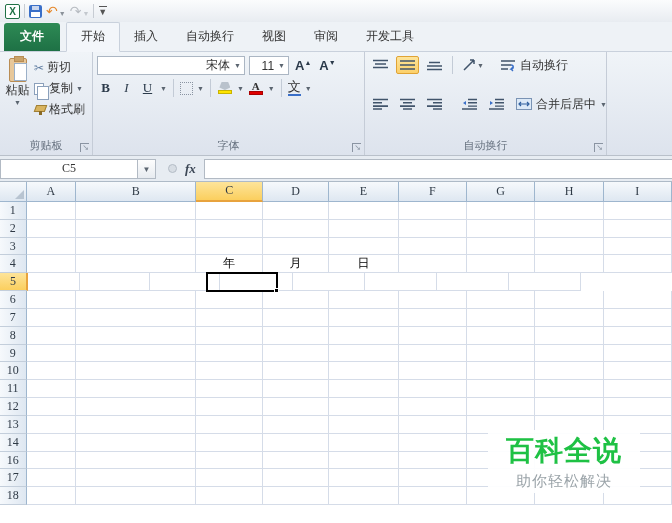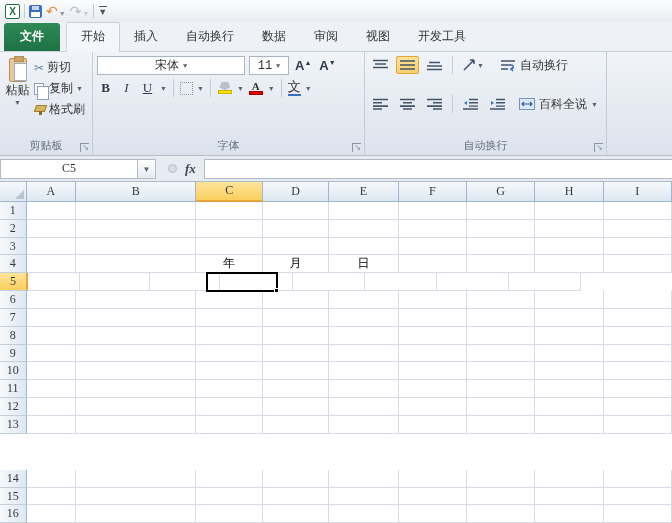--- a/index.html
+++ b/index.html
@@ -48,21 +48,21 @@
   .copy-ic { width:10px; height:12px; background:#fff; border:1px solid #8ba0bb; position:relative; margin-right:2px; }
   .copy-ic:before { content:""; position:absolute; left:2px; top:2px; width:10px; height:12px; background:#fff; border:1px solid #8ba0bb; }
   .brush-ic { width:12px; height:10px; position:relative; }
   .brush-ic:before { content:""; position:absolute; left:1px; top:0; width:9px; height:5px; background:#d8b35e; border:1px solid #a07f35; transform:skewX(-20deg); }
   .brush-ic:after { content:""; position:absolute; left:5px; bottom:0; width:3px; height:4px; background:#8a6a25; }
 
   
   .grp.font { width:272px; }
   .font .grp-body { flex-direction:column; gap:4px; }
   .rowflex { display:flex; align-items:center; gap:4px; }
-  .combo { background:#fff; border:1px solid #abb6c3; height:19px; display:flex; align-items:center; padding:0 3px; justify-content:center;font-family:Liberation Mono, monospace; }
+  .combo { background:#fff; border:1px solid #abb6c3; height:19px; display:flex; align-items:center; padding:0 3px; justify-content:flex-end; }
   .combo .drop { margin-left:4px; }
   .fontname { width:148px; }
   .fontsize { width:40px; }
   .azbtn { font-weight:bold; font-size:13px; color:#2b3a4a; padding:0 2px; position:relative; }
   .azbtn sup { font-size:7px; }
   .fmtbtn { min-width:17px; text-align:center; font-size:13px; color:#2b3a4a; padding:0 1px; }
   .vsep { width:1px; height:18px; background:#c3cbd6; margin:0 2px; }
   .border-ic { width:13px; height:13px; border:1px dotted #8a94a2; }
   .fill-ic, .fcolor-ic { display:flex; flex-direction:column; align-items:center; width:16px; }
   .bucket { width:11px; height:8px; background:#b9c2cc; clip-path:polygon(20% 0,80% 0,100% 70%,50% 100%,0 70%); }
@@ -129,23 +129,22 @@
       <span class="qat-sep"></span>
       <span class="qat-more"><span class="bar"></span>▼</span>
     </div>
   </div>
 
   <div class="tabrow">
       <div class="tab file">文件</div>
       <div class="tab active">开始</div>
       <div class="tab">插入</div>
       <div class="tab">自动换行</div>
-      <div class="tab">数据</div>
+      <div class="tab">视图</div>
       <div class="tab">审阅</div>
-      <div class="tab">视图</div>
       <div class="tab">开发工具</div>
     </div>
 
   <div class="ribbon">
 
     <div class="grp clipboard">
       <div class="grp-body">
         <div class="paste-big">
           <span class="clip-ic"></span>
           <span>粘贴</span>
@@ -297,21 +296,21 @@
                   <path d="M1 3l3 2-3 2z" fill="#3a6fc8" stroke="none"></path>
                 </g>
               </svg>
             </span>
           <span style="flex:1"></span>
           <span class="labelbtn" style="margin-right:4px">
             <svg width="16" height="12" viewBox="0 0 16 12">
                 <rect x="0.5" y="0.5" width="15" height="11" fill="#dce9f7" stroke="#7a93b4"></rect>
                 <path d="M4 6h8M5 4L3 6l2 2M11 4l2 2-2 2" stroke="#2e5e9e" fill="none" stroke-width="1.2"></path>
               </svg>
-            <span>百科全说</span>
+            <span>合并后居中</span>
             <span class="drop">▼</span>
           </span>
         </div>
       </div>
       <div class="grp-footer">
         <span>自动换行</span>
         <span class="launcher">↘</span>
       </div>
     </div>
 
@@ -487,34 +486,22 @@
           <div class="cell" style="width: 52px; line-height: 16.83px;"></div>
           <div class="cell" style="width: 127px; line-height: 16.83px;"></div>
           <div class="cell" style="width: 70px; line-height: 16.83px;"></div>
           <div class="cell" style="width: 70px; line-height: 16.83px;"></div>
           <div class="cell" style="width: 73px; line-height: 16.83px;"></div>
           <div class="cell" style="width: 72px; line-height: 16.83px;"></div>
           <div class="cell" style="width: 72px; line-height: 16.83px;"></div>
           <div class="cell" style="width: 72px; line-height: 16.83px;"></div>
           <div class="cell" style="width: 72px; line-height: 16.83px;"></div>
         </div>
-        <div class="grow" style="height: 17.83px; margin-top: 36px;">
+        <div class="grow" style="height: 17.83px;">
           <div class="rowhdr" style="line-height: 16.83px;">14</div>
-          <div class="cell" style="width: 52px; line-height: 16.83px;"></div>
-          <div class="cell" style="width: 127px; line-height: 16.83px;"></div>
-          <div class="cell" style="width: 70px; line-height: 16.83px;"></div>
-          <div class="cell" style="width: 70px; line-height: 16.83px;"></div>
-          <div class="cell" style="width: 73px; line-height: 16.83px;"></div>
-          <div class="cell" style="width: 72px; line-height: 16.83px;"></div>
-          <div class="cell" style="width: 72px; line-height: 16.83px;"></div>
-          <div class="cell" style="width: 72px; line-height: 16.83px;"></div>
-          <div class="cell" style="width: 72px; line-height: 16.83px;"></div>
-        </div>
-        <div class="grow" style="height: 17.83px;">
-          <div class="rowhdr" style="line-height: 16.83px;">15</div>
           <div class="cell" style="width: 52px; line-height: 16.83px;"></div>
           <div class="cell" style="width: 127px; line-height: 16.83px;"></div>
           <div class="cell" style="width: 70px; line-height: 16.83px;"></div>
           <div class="cell" style="width: 70px; line-height: 16.83px;"></div>
           <div class="cell" style="width: 73px; line-height: 16.83px;"></div>
           <div class="cell" style="width: 72px; line-height: 16.83px;"></div>
           <div class="cell" style="width: 72px; line-height: 16.83px;"></div>
           <div class="cell" style="width: 72px; line-height: 16.83px;"></div>
           <div class="cell" style="width: 72px; line-height: 16.83px;"></div>
         </div>
@@ -551,15 +538,19 @@
           <div class="cell" style="width: 73px; line-height: 16.83px;"></div>
           <div class="cell" style="width: 72px; line-height: 16.83px;"></div>
           <div class="cell" style="width: 72px; line-height: 16.83px;"></div>
           <div class="cell" style="width: 72px; line-height: 16.83px;"></div>
           <div class="cell" style="width: 72px; line-height: 16.83px;"></div>
         </div>
       </div>
     <div class="selbox" style="left: 206px; top: 90.32px; width: 72px; height: 19.83px;">
       <span class="handle"></span>
     </div>
+    <div class="wm" style="left: 488px; top: 248px; width: 152px;">
+      <div class="wm-title" style="color: rgb(30, 193, 68);">百科全说</div>
+      <div class="wm-sub">助你轻松解决</div>
+    </div>
   </div>
 
 </div>
 
 </body></html>

